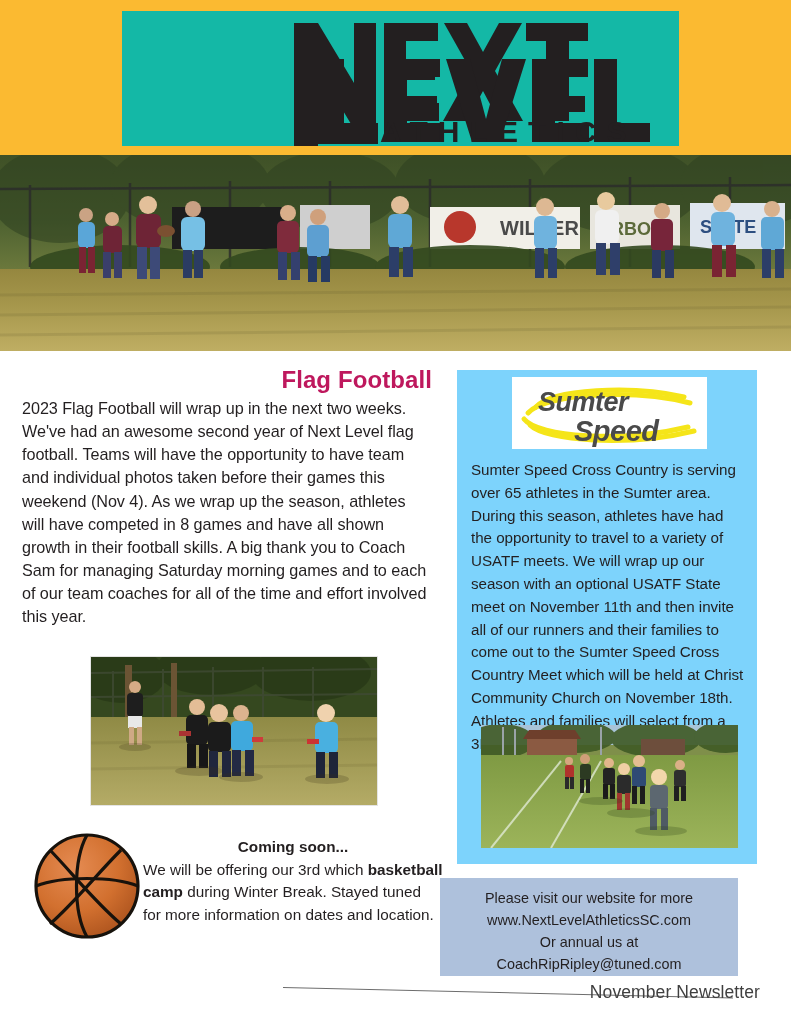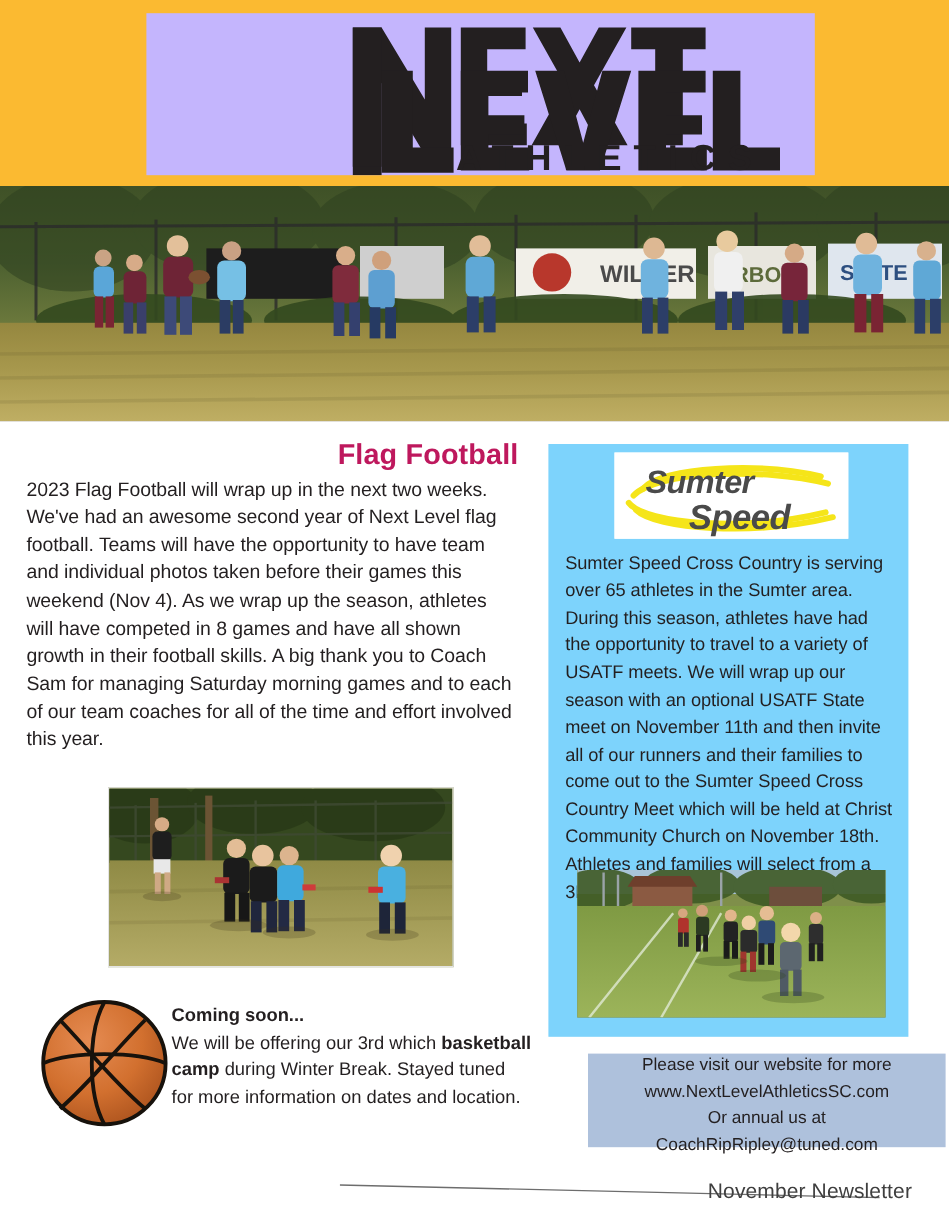--- a/index.html
+++ b/index.html
@@ -22,21 +22,21 @@
     left: 0; top: 0;
     width: 791px;
     height: 155px;
     background: #fbba31;
   }
   .logo-box {
     position: absolute;
     left: 122px; top: 11px;
     width: 557px;
     height: 135px;
-    background: #c4b5fd;
+    background: #14b8a6;
     overflow: hidden;
   }
   .logo-wordmark {
     position: absolute;
     left: 0; top: 0;
     width: 557px; height: 135px;
   }
 
   
   .banner-photo {
@@ -98,21 +98,21 @@
   .bball-text {
     position: absolute;
     left: 110px; top: 8px;
     width: 300px;
     font-size: 15.3px;
     line-height: 1.48;
     color: #231f20;
   }
   .coming-soon {
     display: block;
-    text-align: left;
+    text-align: center;
     font-weight: bold;
     font-size: 15.3px;
   }
   .inline-bold { font-weight: bold; }
 
   
   .right-panel {
     position: absolute;
     left: 457px; top: 370px;
     width: 300px;
@@ -141,26 +141,26 @@
     left: 24px; top: 355px;
     width: 257px;
     height: 123px;
     overflow: hidden;
     background: #7f8f4a;
   }
 
   
   .contact-box {
     position: absolute;
-    left: 490px; top: 878px;
+    left: 440px; top: 878px;
     width: 298px;
-    height: 78px;
+    height: 98px;
     background: #aec1dc;
     display: flex;
-    align-items: flex-start;
+    align-items: flex-end;
     justify-content: center;
   }
   .contact-lines {
     text-align: center;
     font-size: 14.4px;
     line-height: 1.52;
     color: #231f20;
   }
   .contact-lines > div { white-space: nowrap; }
 

